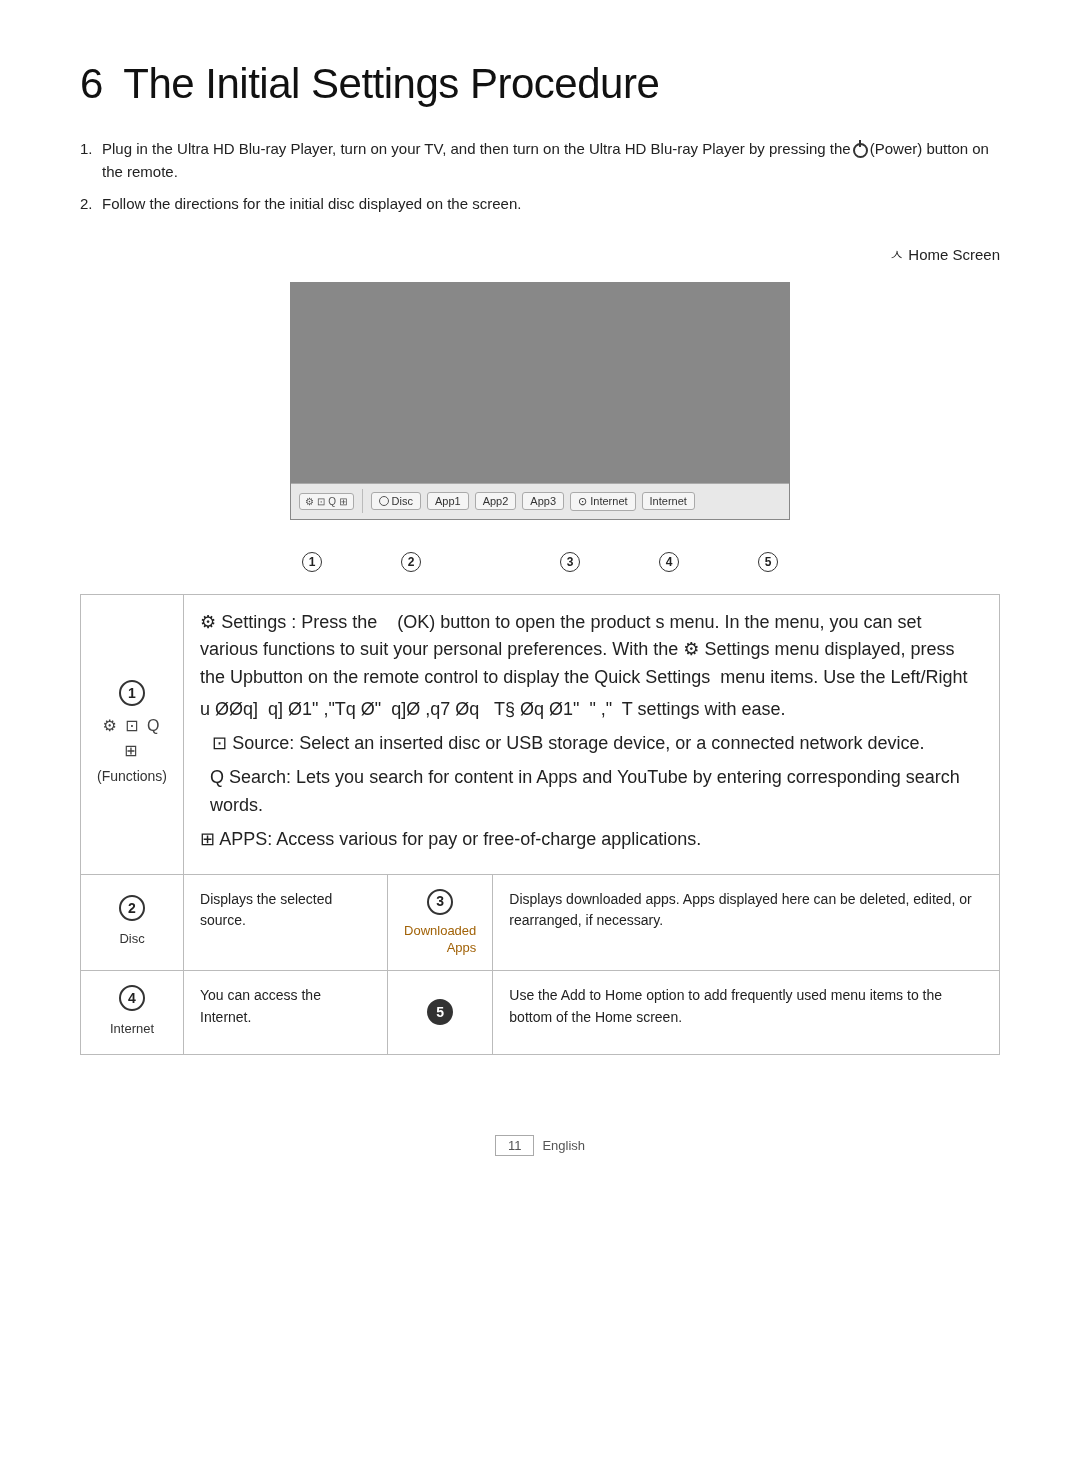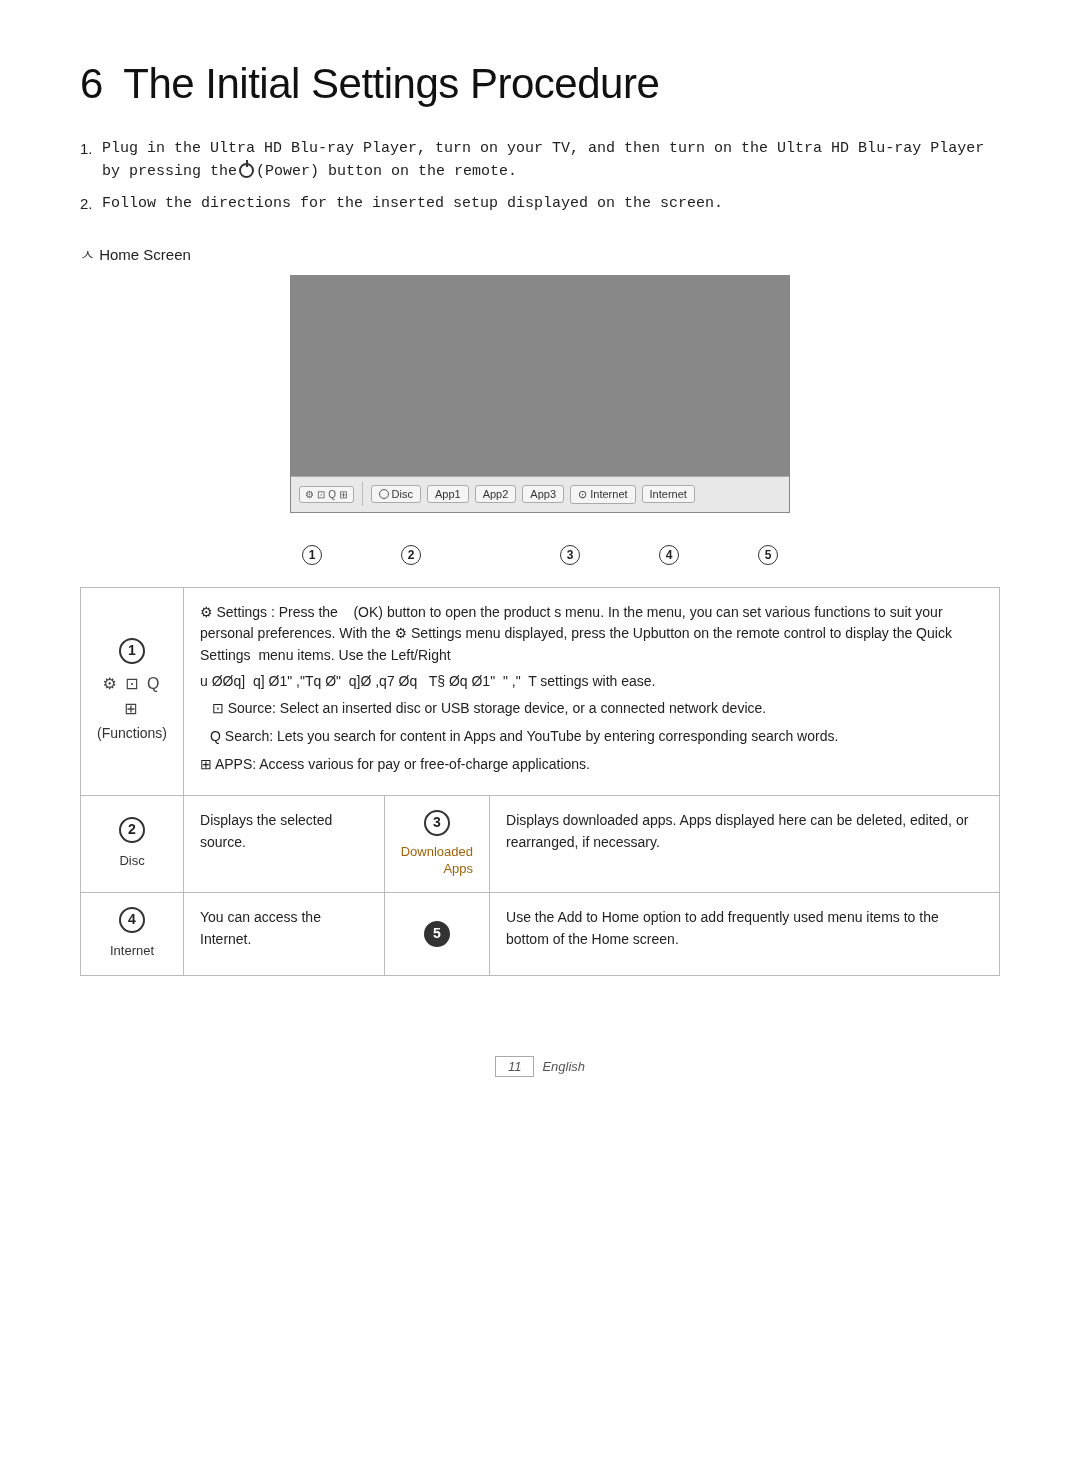--- a/index.html
+++ b/index.html
@@ -37,21 +37,20 @@
       margin-bottom: 10px;
       font-size: 15px;
       line-height: 1.5;
     }
     .intro-list li .li-num {
       min-width: 22px;
       font-size: 15px;
     }
     .intro-list li .li-text {
       flex: 1;
-      font-family: Liberation Mono, monospace;
     }
     .power-icon {
       display: inline-block;
       width: 15px;
       height: 15px;
       border: 2px solid #333;
       border-radius: 50%;
       position: relative;
       vertical-align: middle;
       margin: 0 2px;
@@ -62,23 +61,23 @@
       top: -5px;
       left: 50%;
       transform: translateX(-50%);
       width: 2px;
       height: 7px;
       background: #333;
     }
 
     
     .home-screen-label {
-      text-align: left;
+      text-align: right;
       font-size: 15px;
-      margin-bottom: 10px;
+      margin-bottom: 17px;
     }
 
     .screen-container {
       width: 500px;
       margin: 0 auto 30px auto;
       border: 1px solid #888;
     }
     .screen-main {
       background: #888;
       height: 200px;
@@ -149,21 +148,21 @@
       vertical-align: top;
       font-size: 14px;
       line-height: 1.55;
     }
     .desc-table .icon-cell {
       width: 100px;
       text-align: center;
       vertical-align: middle;
     }
     .desc-table .wide-desc {
-      font-size: 14px;
+      font-size: 18px;
       border-radius: 19px;
     }
 
     .func-icons {
       display: flex;
       flex-direction: column;
       align-items: center;
       justify-content: center;
     }
     .func-label {
@@ -188,21 +187,20 @@
     
     .page-footer {
       text-align: center;
       margin-top: 80px;
       font-size: 13px;
       color: #555;
       display: flex;
       align-items: center;
       justify-content: center;
       gap: 8px;
-      font-style: italic;
     }
     .page-footer .page-num-box {
       border: 1px solid #aaa;
       padding: 2px 12px;
       font-size: 13px;
     }
   </style>
 </head>
 <body>
 
@@ -213,21 +211,21 @@
 
 <ol class="intro-list">
   <li>
     <span class="li-num">1.</span>
     <span class="li-text">
       Plug in the Ultra HD Blu-ray Player, turn on your TV, and then turn on the Ultra HD Blu-ray Player by pressing the<span class="power-icon"></span>(Power) button on the remote.
     </span>
   </li>
   <li>
     <span class="li-num">2.</span>
-    <span class="li-text">Follow the directions for the inserted setup displayed on the screen.</span>
+    <span class="li-text">Follow the directions for the initial disc displayed on the screen.</span>
   </li>
 </ol>
 
 <div class="home-screen-label">
   <span>ㅅ Home Screen</span>
 </div>
 
 <div class="screen-container">
   <div class="screen-main"></div>
   <div class="screen-bar">

